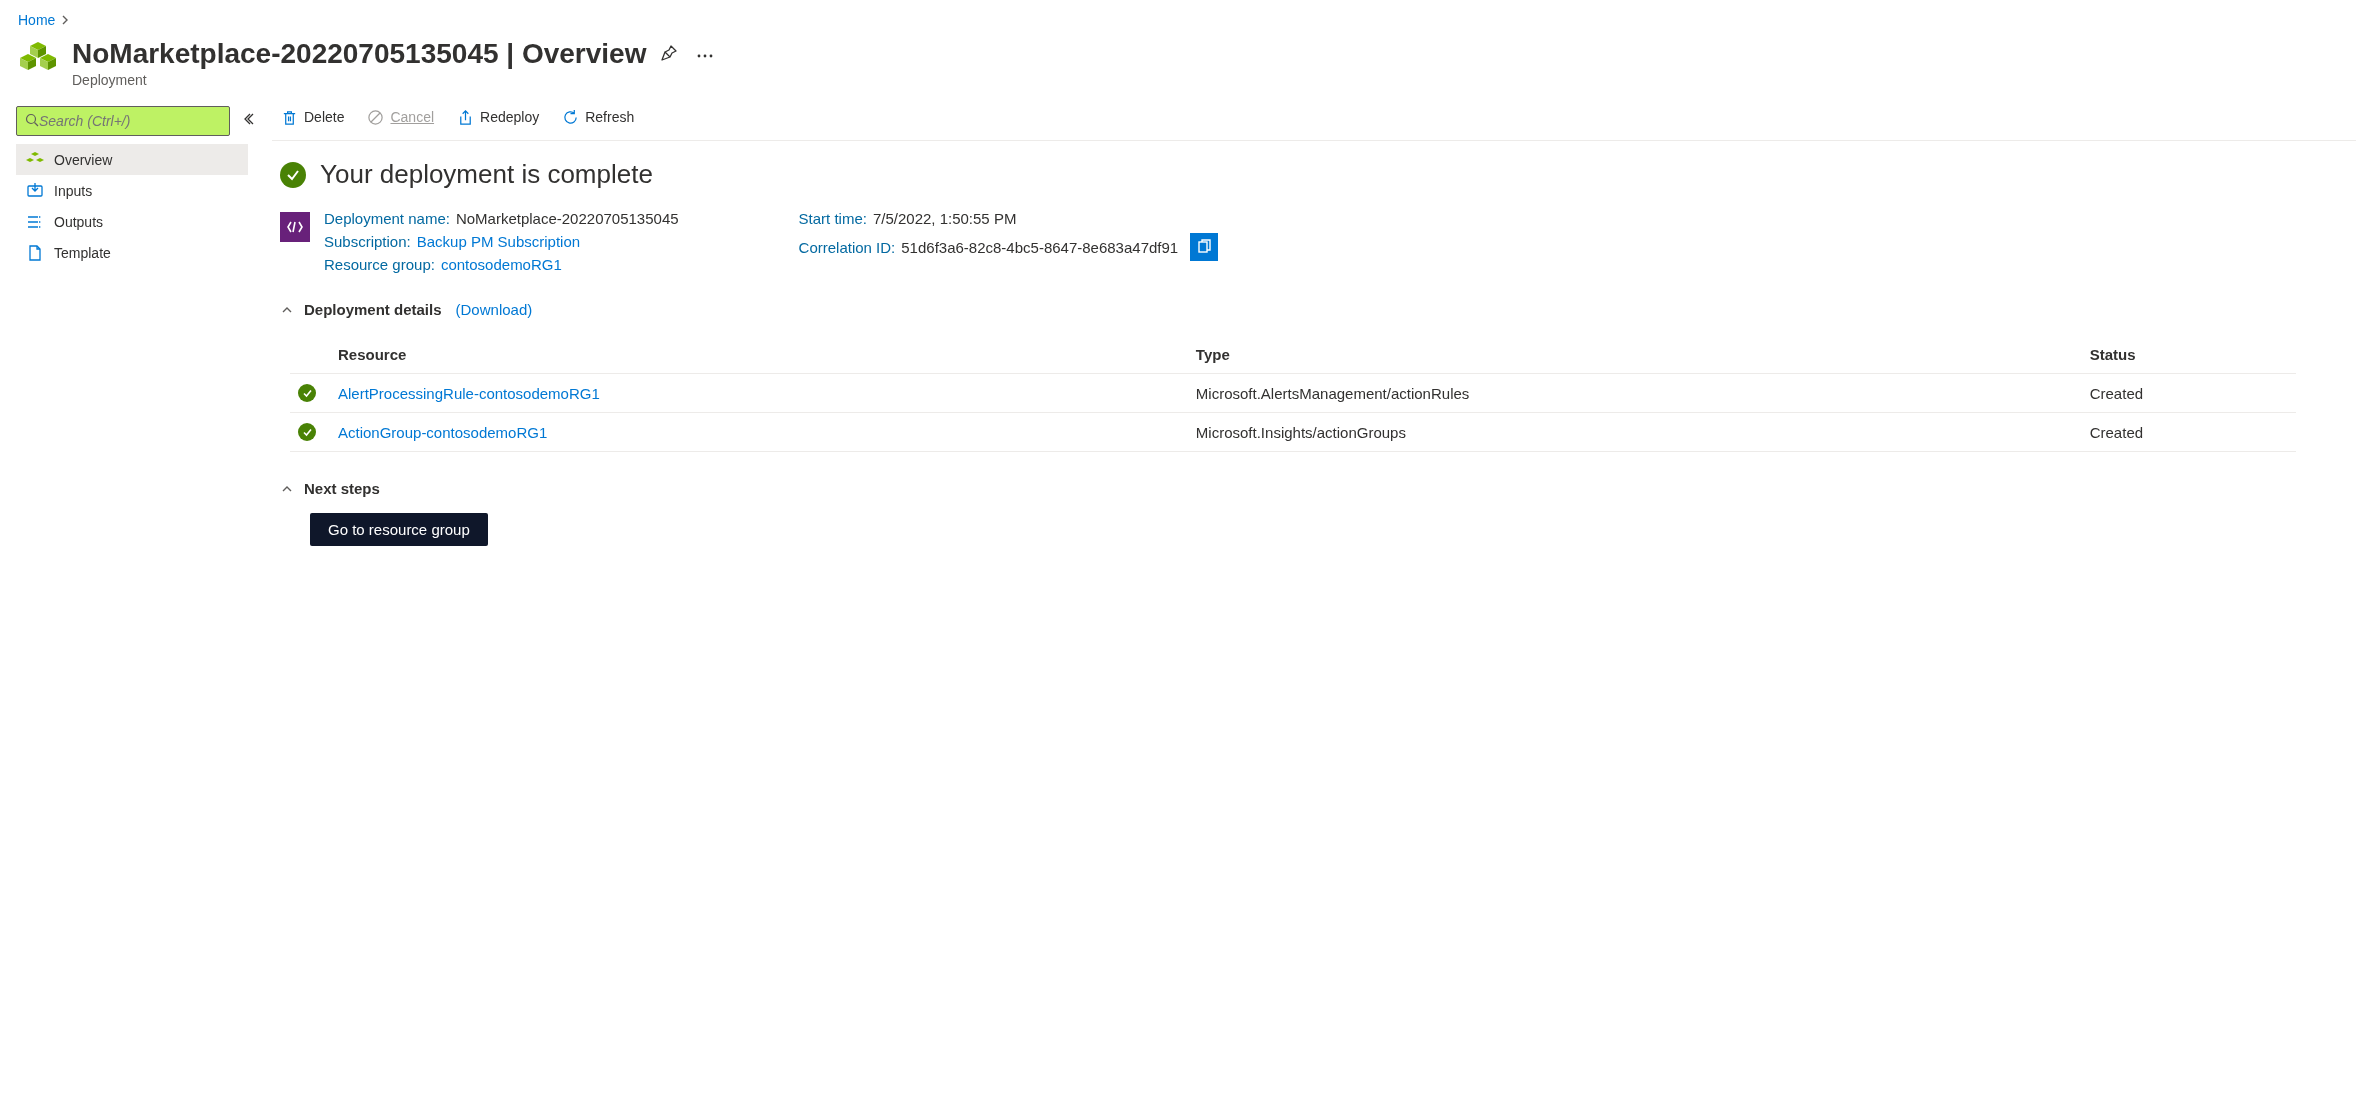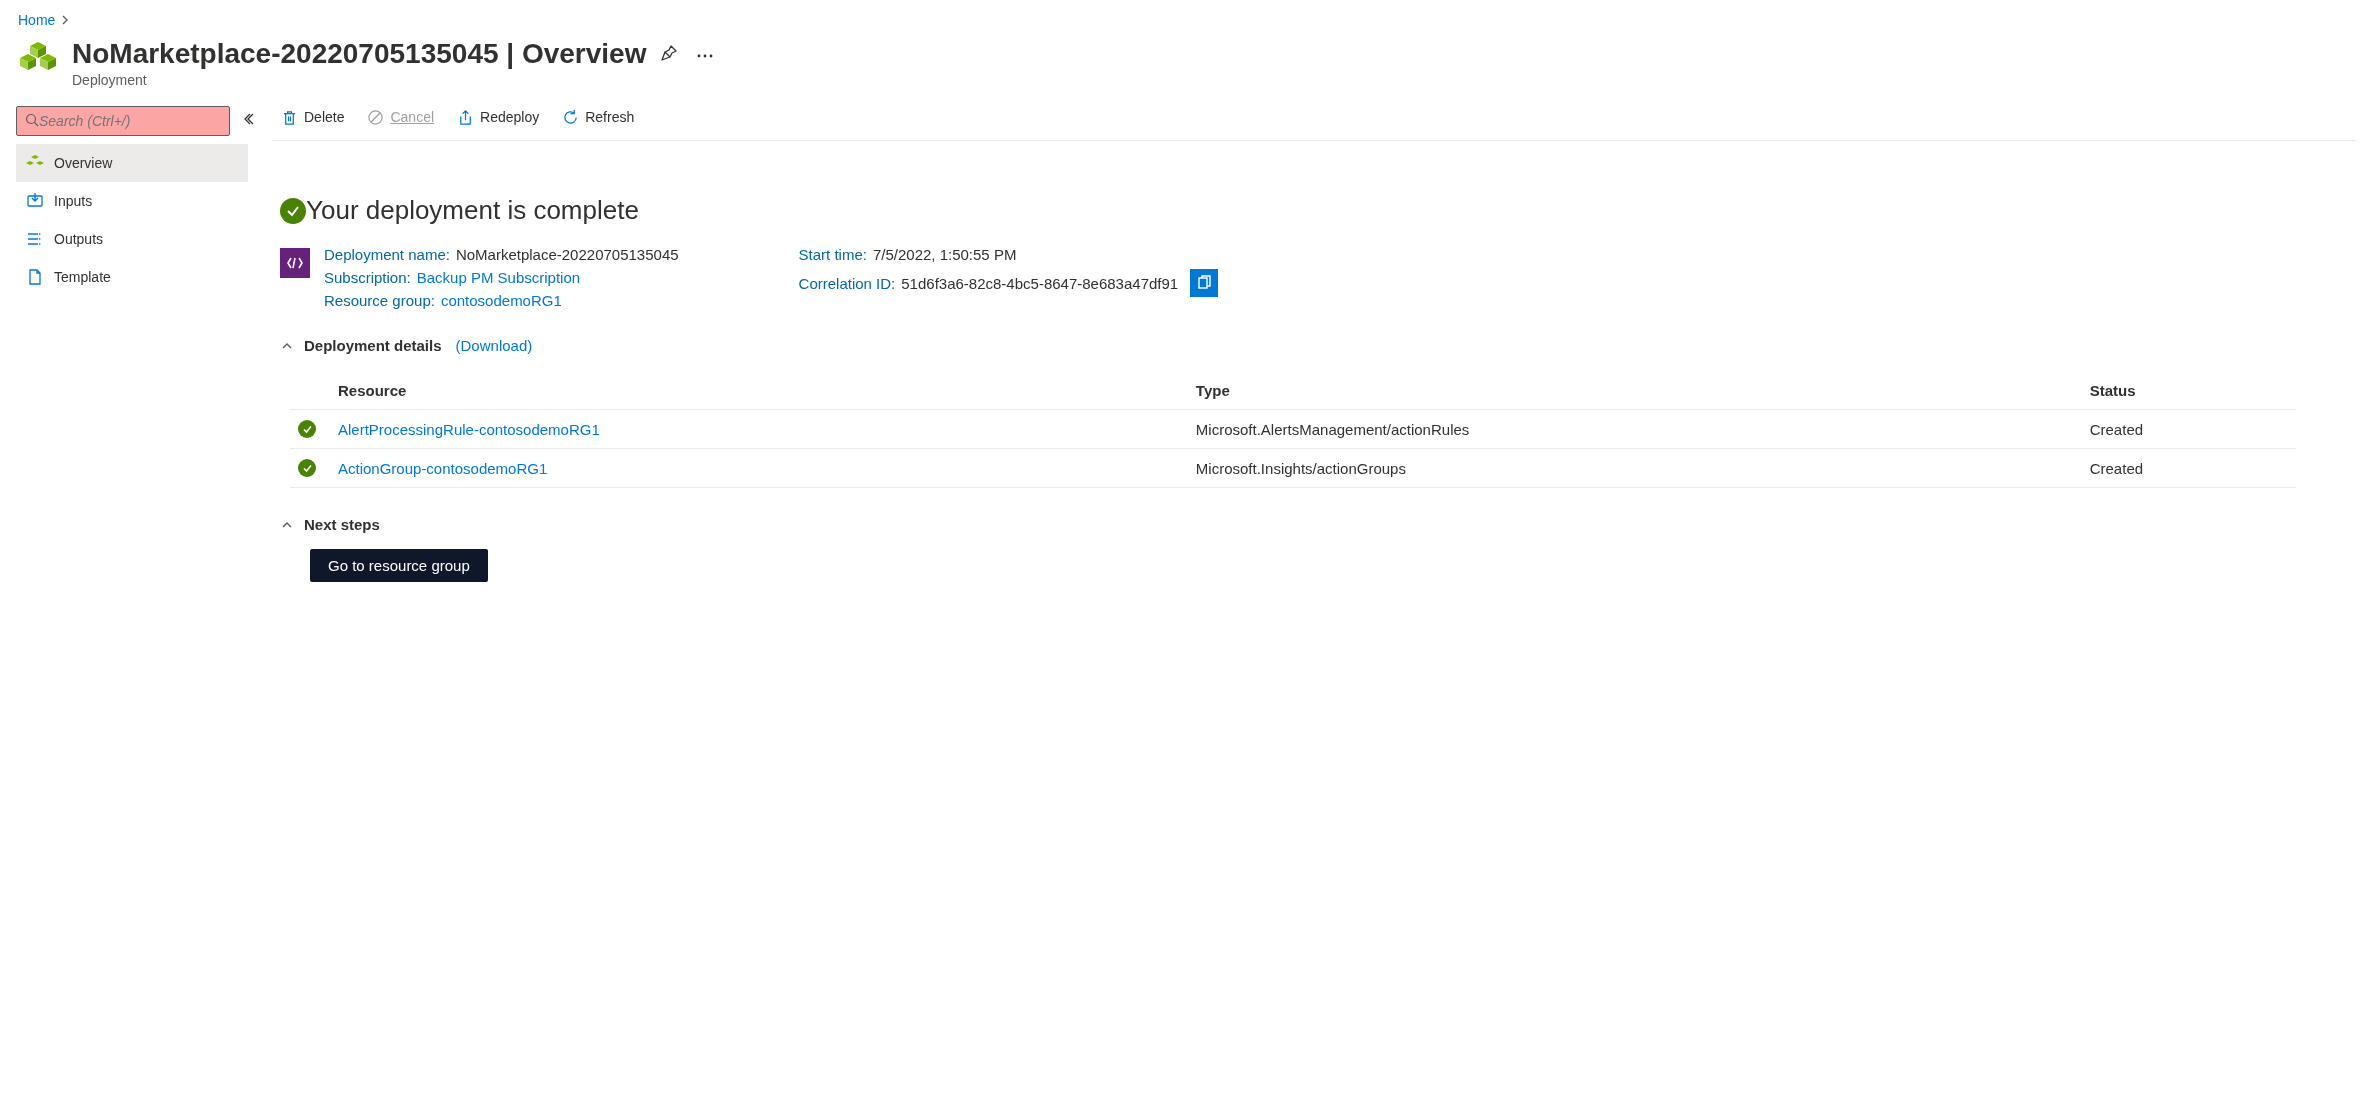--- a/index.html
+++ b/index.html
@@ -22,40 +22,40 @@
   .title-row { display: flex; align-items: center; gap: 10px; }
   .page-title { font-size: 28px; font-weight: 600; color: #323130; }
   .subtitle { font-size: 14px; color: #605e5c; margin-top: 2px; }
   .title-actions { display: flex; align-items: center; gap: 10px; color: #323130; }
   .title-actions .icon-btn { background: none; border: none; cursor: pointer; padding: 4px; color: #323130; }
 
   
   .layout { display: flex; margin-top: 18px; gap: 0; }
   .sidebar { width: 232px; flex: 0 0 232px; }
   .search-row { display: flex; align-items: center; gap: 10px; margin-bottom: 8px; }
-  .search-box { flex: 1; display: flex; align-items: center; border: 1px solid #605e5c; border-radius: 2px; height: 30px; padding: 0 8px; background: #fca5a5; }
+  .search-box { flex: 1; display: flex; align-items: center; border: 1px solid #605e5c; border-radius: 2px; height: 30px; padding: 0 8px; background: #bef264; }
   .search-box input { border: none; outline: none; flex: 1; font-size: 14px; font-style: italic; color: #605e5c; background: transparent; }
   .collapse-btn { background: none; border: none; cursor: pointer; color: #323130; font-size: 16px; padding: 4px; }
 
   .nav-list { list-style: none; }
-  .nav-item { display: flex; align-items: center; gap: 10px; height: 38px; padding: 0 10px; cursor: pointer; }
+  .nav-item { display: flex; align-items: center; gap: 10px; height: 31px; padding: 0 10px; cursor: pointer; }
   .nav-item.active { background: #edebe9; }
   .nav-item .nav-icon { width: 18px; height: 18px; display: inline-flex; align-items: center; justify-content: center; }
   .nav-item .nav-label { font-size: 14px; color: #323130; }
 
   
   .main { flex: 1; padding-left: 24px; }
   .toolbar { display: flex; align-items: center; gap: 22px; padding: 0 0 12px 8px; border-bottom: 1px solid #edebe9; }
   .tool-btn { display: inline-flex; align-items: center; gap: 6px; background: none; border: none; cursor: pointer; font-size: 14px; color: #323130; padding: 2px 0; }
   .tool-btn.disabled { color: #a19f9d; cursor: default; text-decoration: underline; }
   .tool-btn .t-icon { width: 18px; height: 18px; display: inline-flex; align-items: center; justify-content: center; }
 
   
   .status-block { padding: 18px 8px 0 8px; }
-  .status-title { display: flex; align-items: center; margin-bottom: 20px; margin-top: 36px; }
+  .status-title { display: flex; align-items: center; gap: 14px; margin-bottom: 20px; }
   .status-title h2 { font-size: 26px; font-weight: 400; color: #323130; }
   .success-badge { width: 26px; height: 26px; border-radius: 50%; background: #498205; display: inline-flex; align-items: center; justify-content: center; }
 
   
   .details-wrap { display: flex; align-items: flex-start; gap: 14px; }
   .arm-icon { width: 30px; height: 30px; background: #68217a; display: inline-flex; align-items: center; justify-content: center; flex: 0 0 30px; margin-top:2px;}
   .details-grid { display: flex; gap: 120px; flex-wrap: wrap; flex:1; }
   .details-col { display: flex; flex-direction: column; gap: 6px; font-size: 15px; }
   .details-col .kv { display: flex; gap: 6px; align-items: center; }
   .details-col .kv .k { color: #0369a1; white-space: nowrap; }

